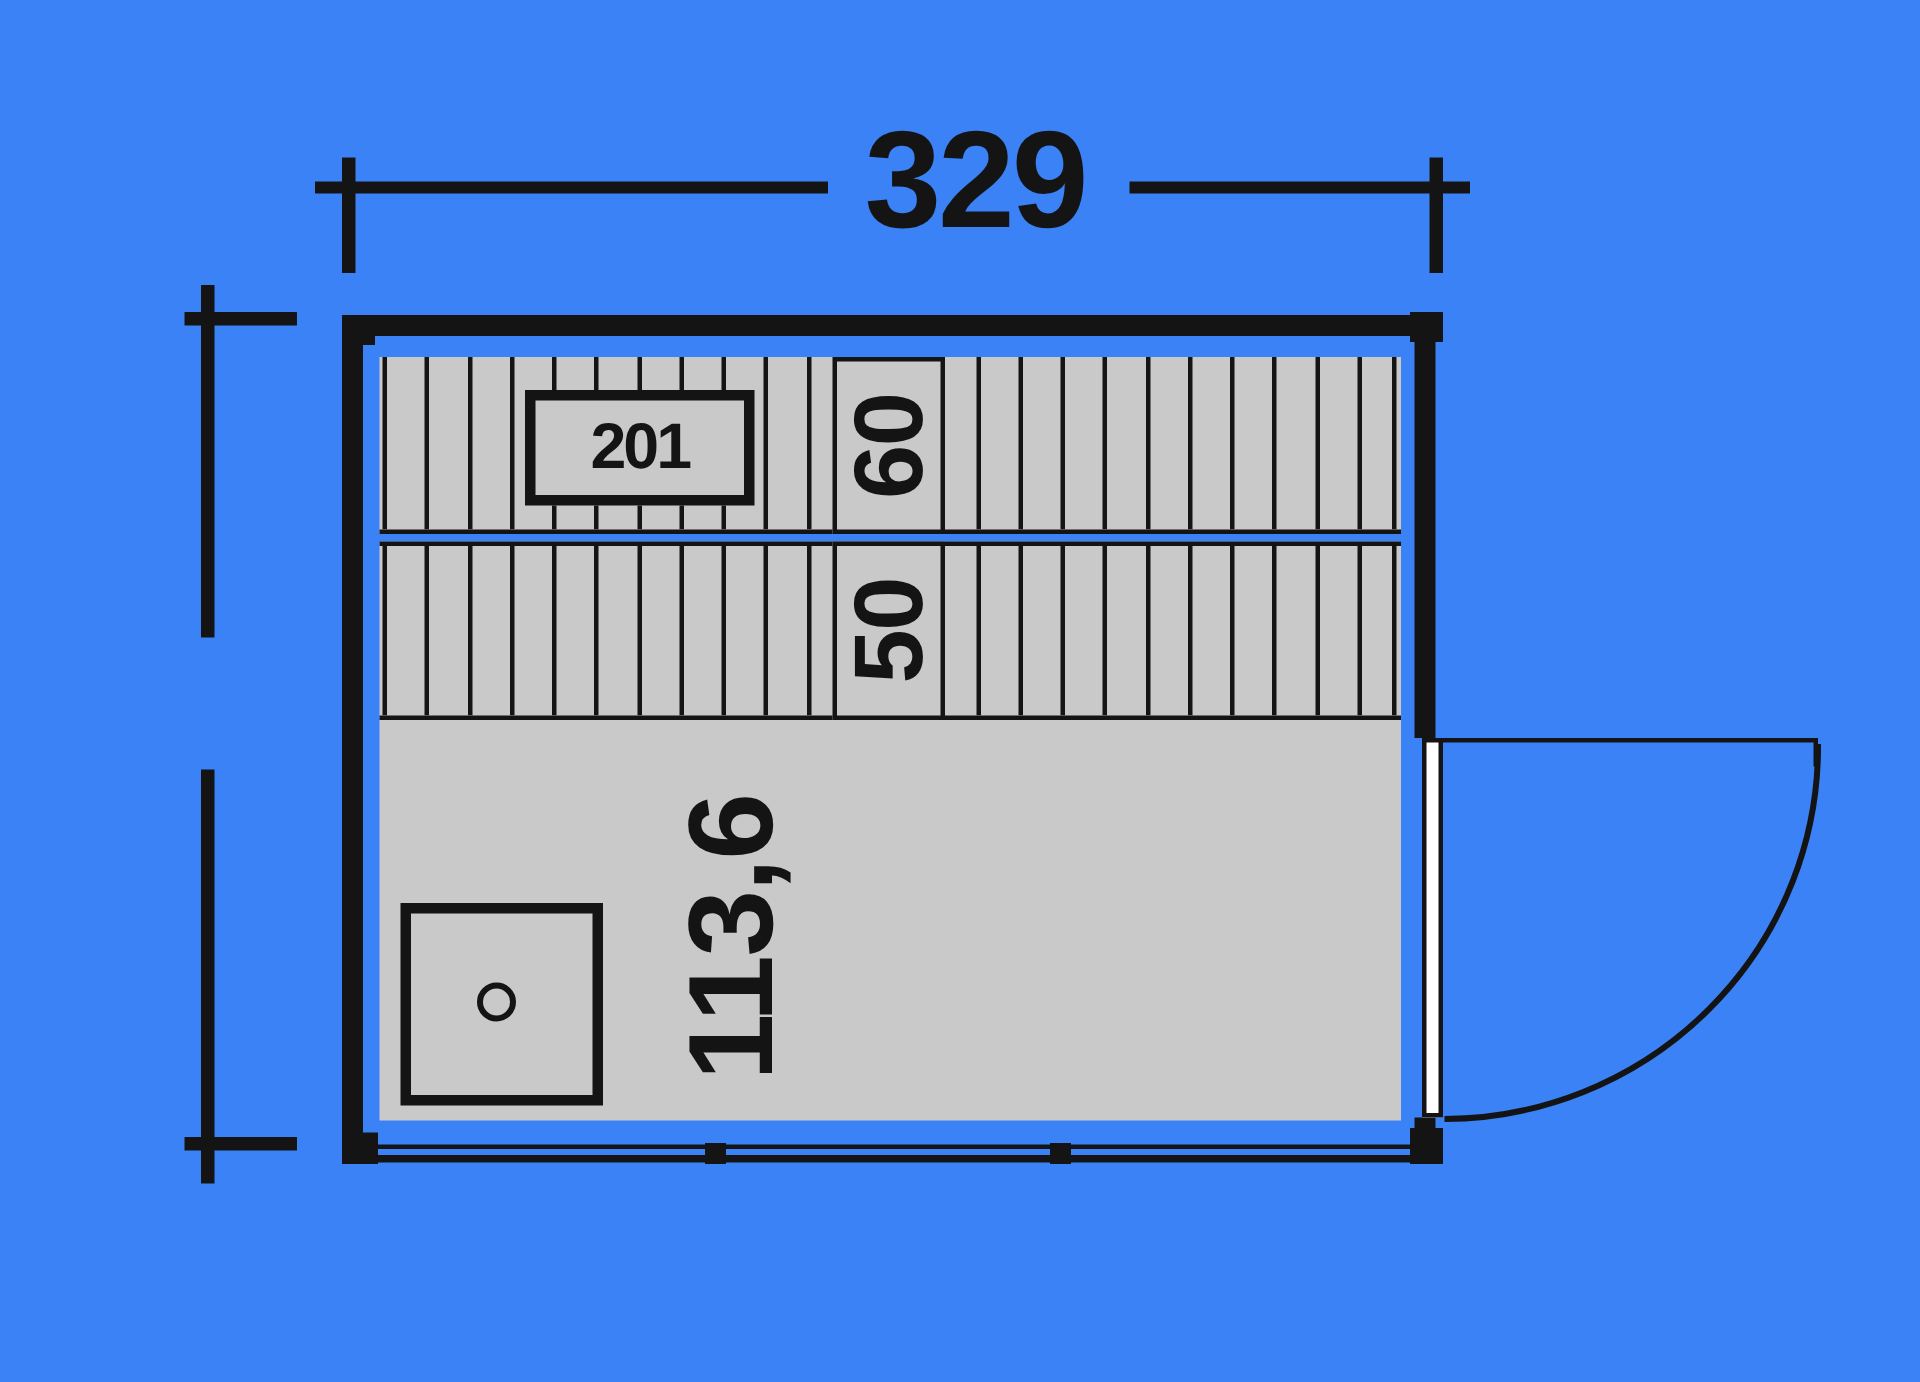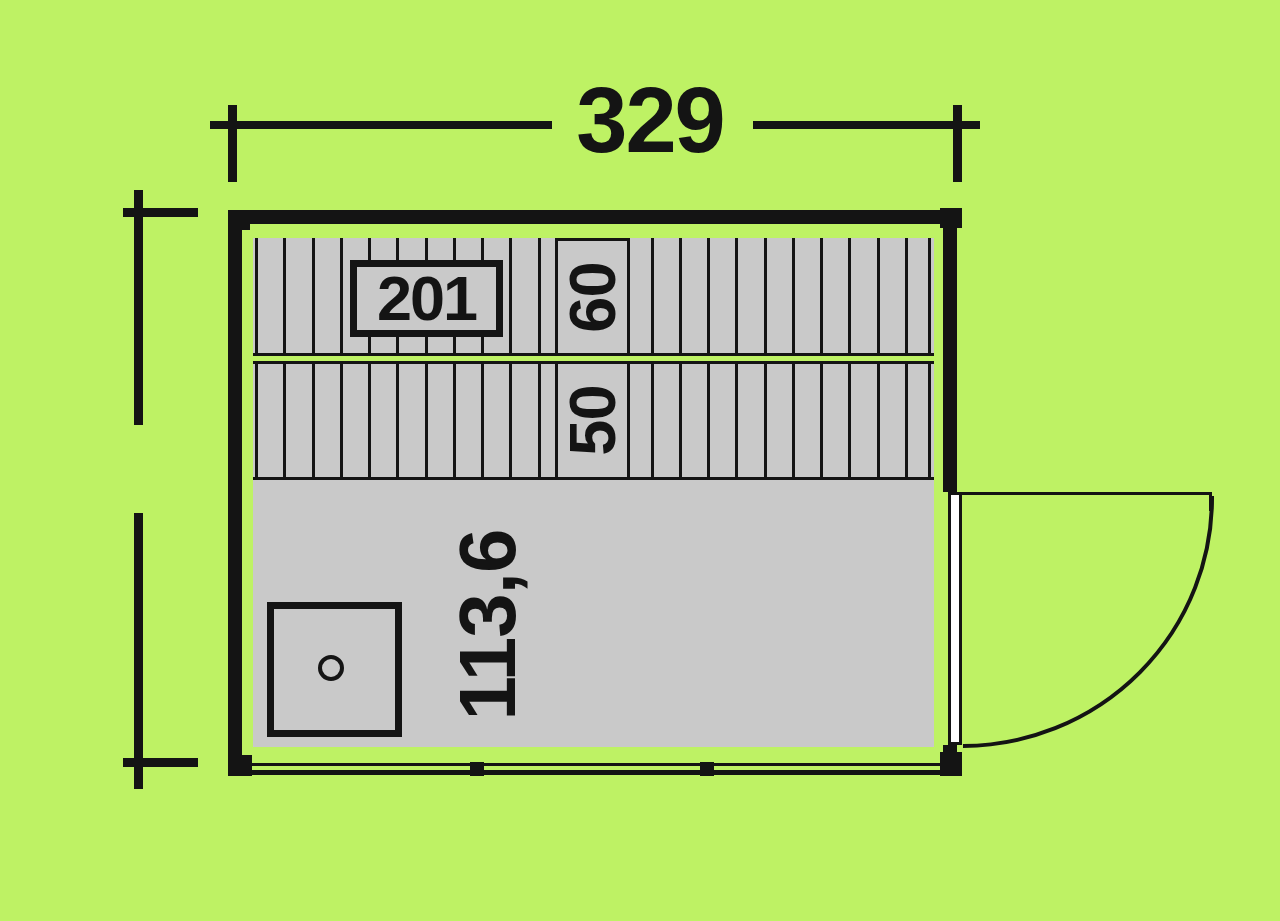--- a/index.html
+++ b/index.html
@@ -1,17 +1,17 @@
 <!DOCTYPE html>
 <html><head>
 <meta charset="utf-8">
 <style>
   html,body{margin:0;padding:0;background:#ffffff;}
   .canvas{
-    position:relative;width:1280px;height:921px;background:#bef264;overflow:hidden;
+    position:relative;width:1280px;height:921px;background:#3b82f6;overflow:hidden;
     font-family:"Liberation Sans","DejaVu Sans",sans-serif;
   }
   .abs{position:absolute;}
   .blk{position:absolute;background:#141414;}
   .dim-label{
     position:absolute;display:flex;align-items:center;justify-content:center;
     font-weight:700;color:#141414;line-height:1;letter-spacing:-2px;
   }
   .lbl-big{font-size:92px;}
   .gray{background:#c9c9c9;}
@@ -106,21 +106,21 @@
       <div class="plank" style="left: 511px;"></div>
       <div class="plank" style="left: 539px;"></div>
       <div class="plank" style="left: 567px;"></div>
       <div class="plank" style="left: 595px;"></div>
       <div class="plank" style="left: 624px;"></div>
       <div class="plank" style="left: 652px;"></div>
       <div class="plank" style="left: 675px;"></div>
     </div>
   <div class="abs gray" style="left:253px;top:480px;width:681px;height:267px;"></div>
 
-  <div class="label-box" style="left:350px;top:260px;width:153px;height:77px;border:7px solid #141414;box-sizing:border-box;font-size:63px;letter-spacing:-2px;">
+  <div class="label-box" style="left:350px;top:260px;width:153px;height:77px;border:7px solid #141414;box-sizing:border-box;font-size:43px;letter-spacing:-2px;">
     <span>201</span>
   </div>
 
   <div class="label-box" style="left:555px;top:238px;width:75px;height:118px;border:3px solid #141414;box-sizing:border-box;font-size:65px;">
     <span class="rot">60</span>
   </div>
 
   <div class="label-box" style="left:555px;top:361px;width:75px;height:119px;border:3px solid #141414;box-sizing:border-box;font-size:65px;">
     <span class="rot">50</span>
   </div>

